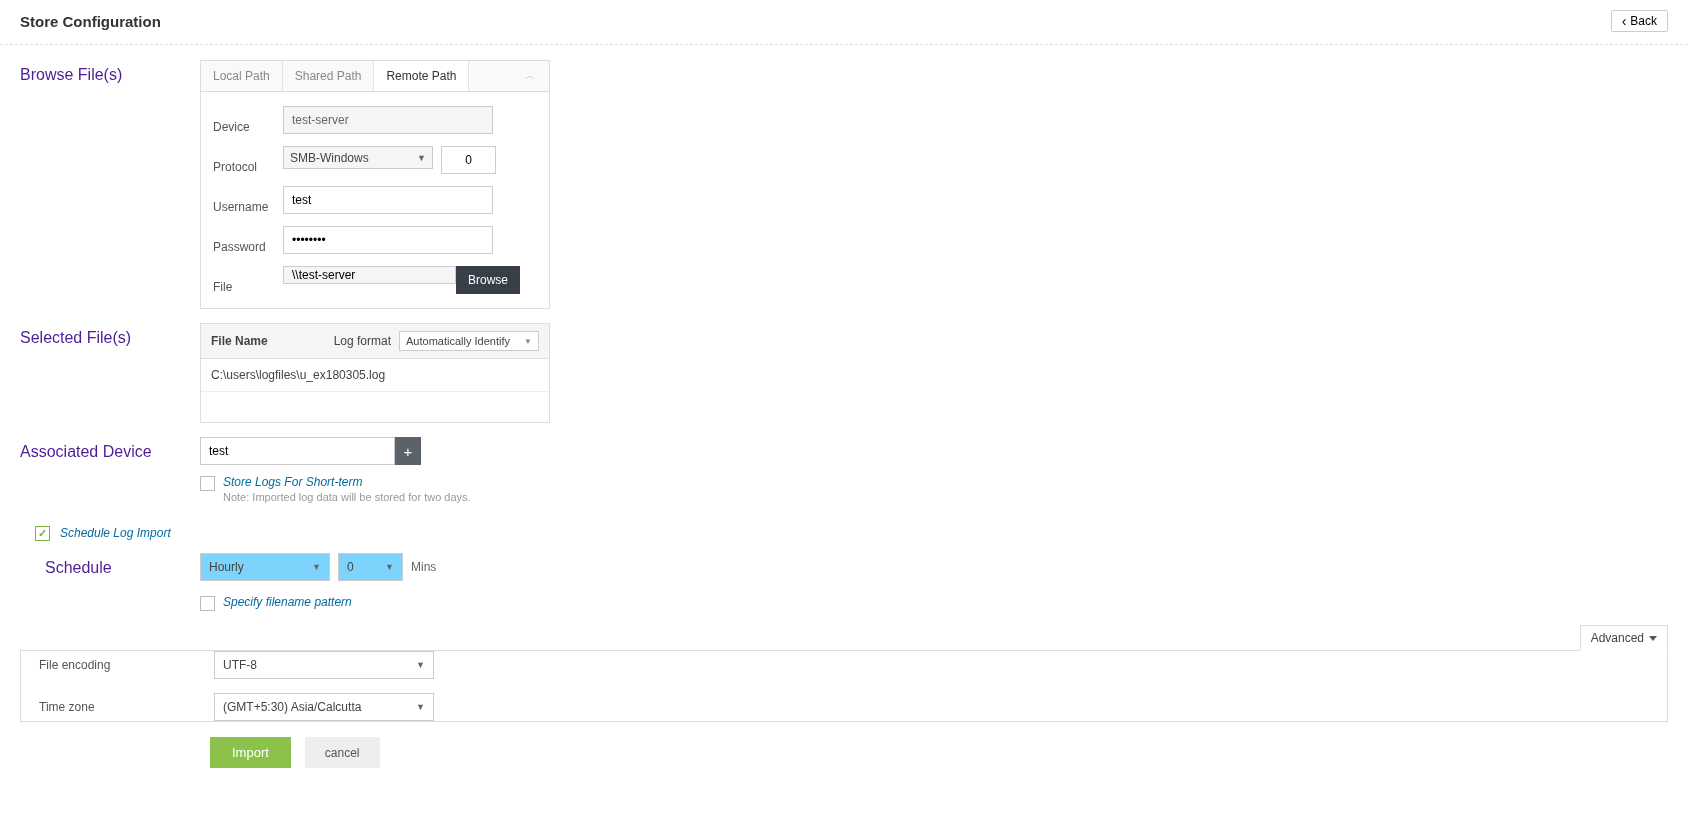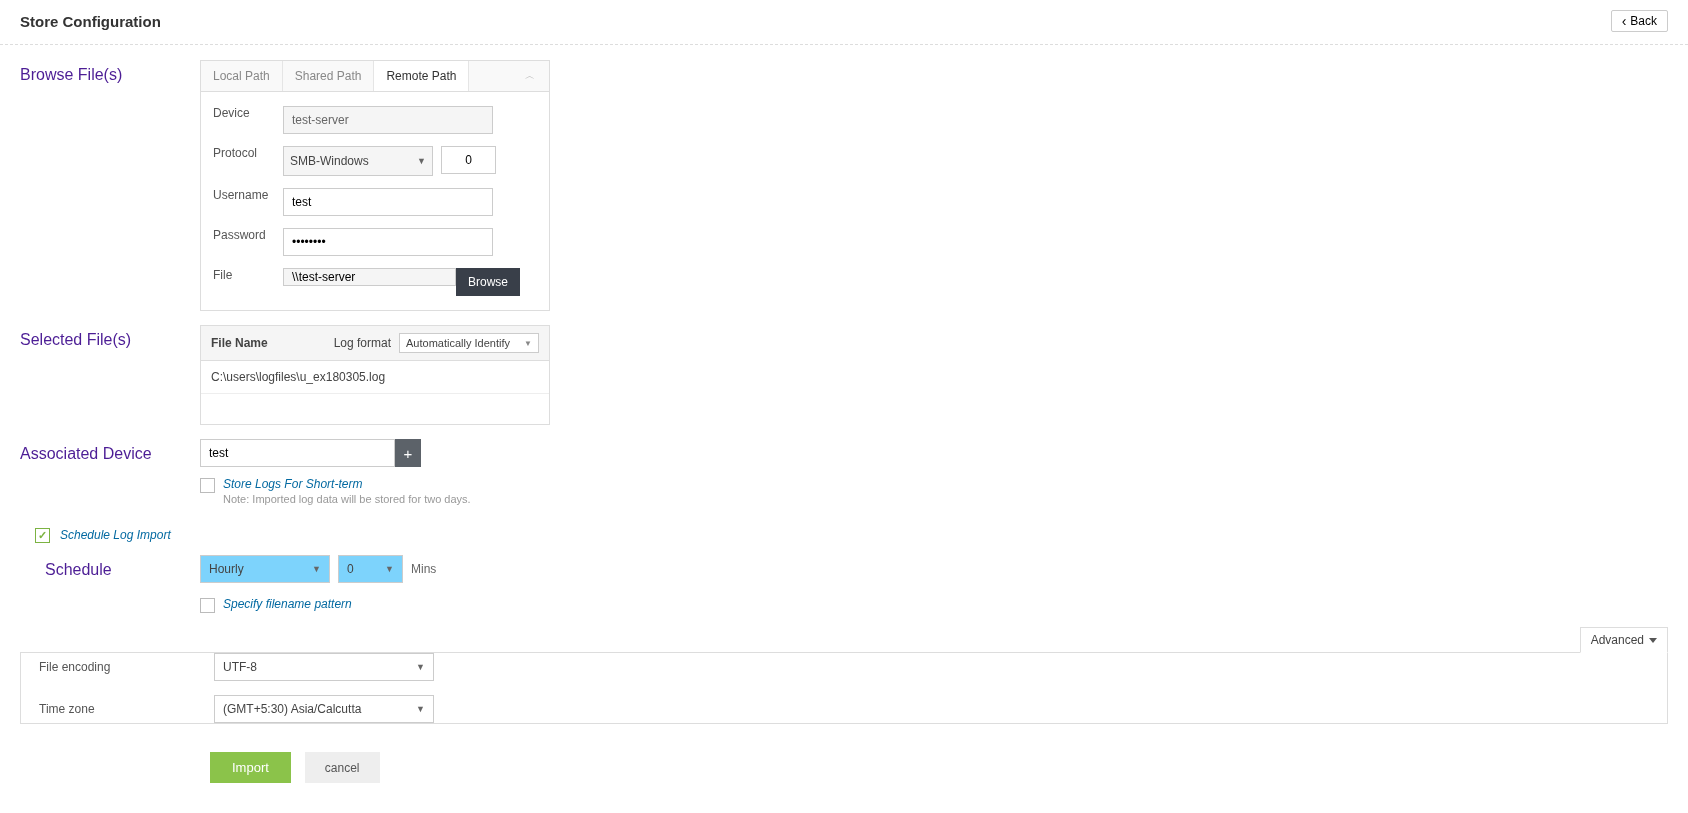--- a/index.html
+++ b/index.html
@@ -90,21 +90,21 @@
       padding: 8px 14px;
       color: #aaa;
       font-size: 10px;
       cursor: pointer;
     }
     .tab-body {
       padding: 14px 12px;
     }
     .field-row {
       display: flex;
-      align-items: flex-start;
+      align-items: flex-end;
       margin-bottom: 12px;
     }
     .field-label {
       width: 70px;
       font-size: 12px;
       color: #555;
     }
     .text-input {
       border: 1px solid #ccc;
       padding: 5px 8px;
@@ -113,21 +113,21 @@
       height: 28px;
     }
     .text-input.disabled-look {
       background: #f5f5f5;
       color: #666;
     }
     .select-input {
       border: 1px solid #ccc;
       padding: 0 6px;
       font-size: 12px;
-      height: 30px;
+      height: 23px;
       background: #f5f5f5;
       display: flex;
       align-items: center;
       justify-content: space-between;
       cursor: pointer;
       gap: 12px;
     }
     .select-input .chev {
       font-size: 9px;
       color: #666;
@@ -354,21 +354,21 @@
       justify-content: space-between;
       cursor: pointer;
     }
     .adv-select .chev {
       font-size: 9px;
       color: #666;
     }
     .footer-buttons {
       display: flex;
       gap: 14px;
-      margin-top: 28px;
+      margin-top: 15px;
       margin-left: 190px;
     }
     .btn-import {
       background: #8bc34a;
       color: #fff;
       border: none;
       padding: 8px 22px;
       font-size: 13px;
       cursor: pointer;
     }

